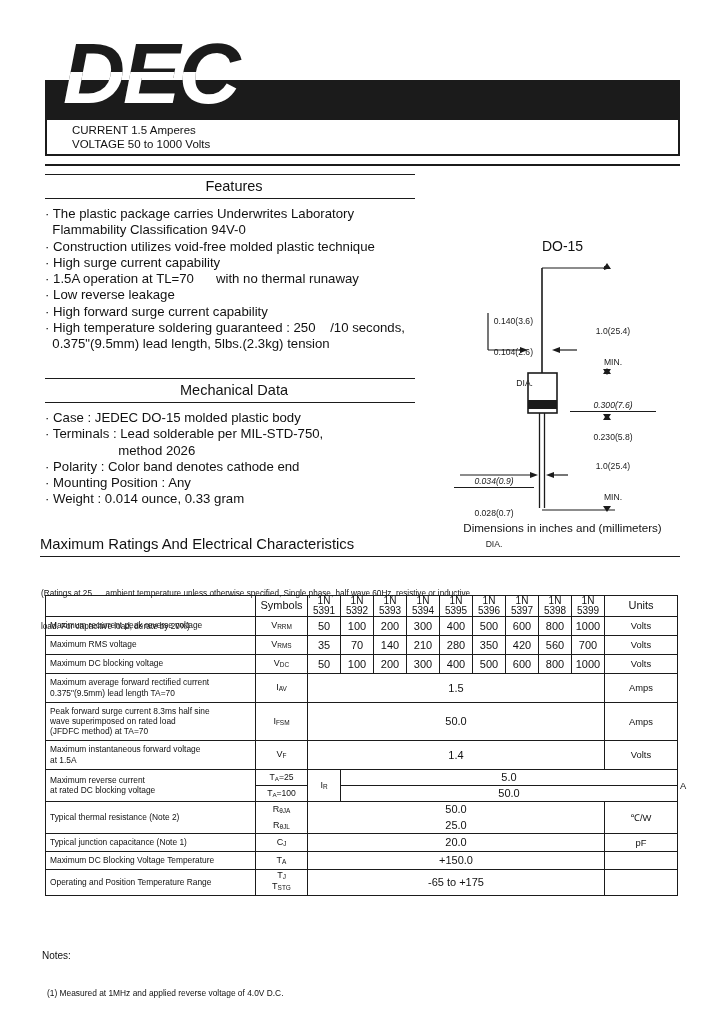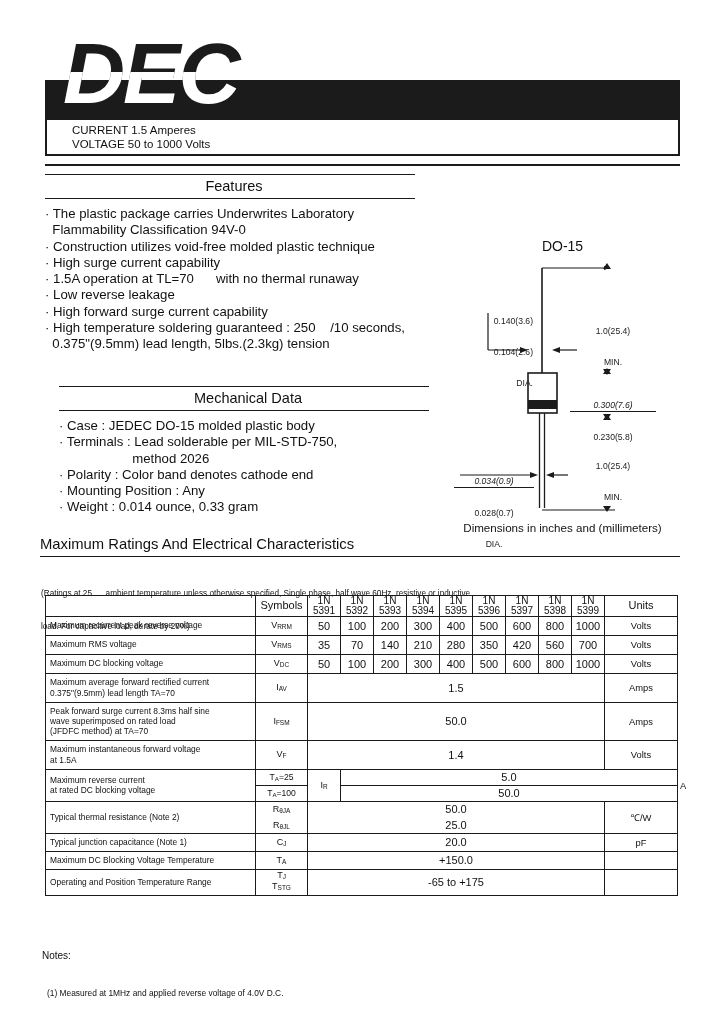--- a/index.html
+++ b/index.html
@@ -169,21 +169,21 @@
       <span class="li">· Construction utilizes void-free molded plastic technique</span>
       <span class="li">· High surge current capability</span>
       <span class="li">· 1.5A operation at TL=70      with no thermal runaway</span>
       <span class="li">· Low reverse leakage</span>
       <span class="li">· High forward surge current capability</span>
       <span class="li">· High temperature soldering guaranteed : 250    /10 seconds,</span>
       <span class="li">  0.375"(9.5mm) lead length, 5lbs.(2.3kg) tension</span>
     </div>
   </div>
 
-  <div class="sect" style="left:59px; top:378px; width:370px;margin-top:8px;">
+  <div class="sect" style="left:45px; top:378px; width:370px;">
     <div class="sect-head topline">Mechanical Data</div>
     <div class="bullets">
       <span class="li">· Case : JEDEC DO-15 molded plastic body</span>
       <span class="li">· Terminals : Lead solderable per MIL-STD-750,</span>
       <span class="li">                    method 2026</span>
       <span class="li">· Polarity : Color band denotes cathode end</span>
       <span class="li">· Mounting Position : Any</span>
       <span class="li">· Weight : 0.014 ounce, 0.33 gram</span>
     </div>
   </div>

